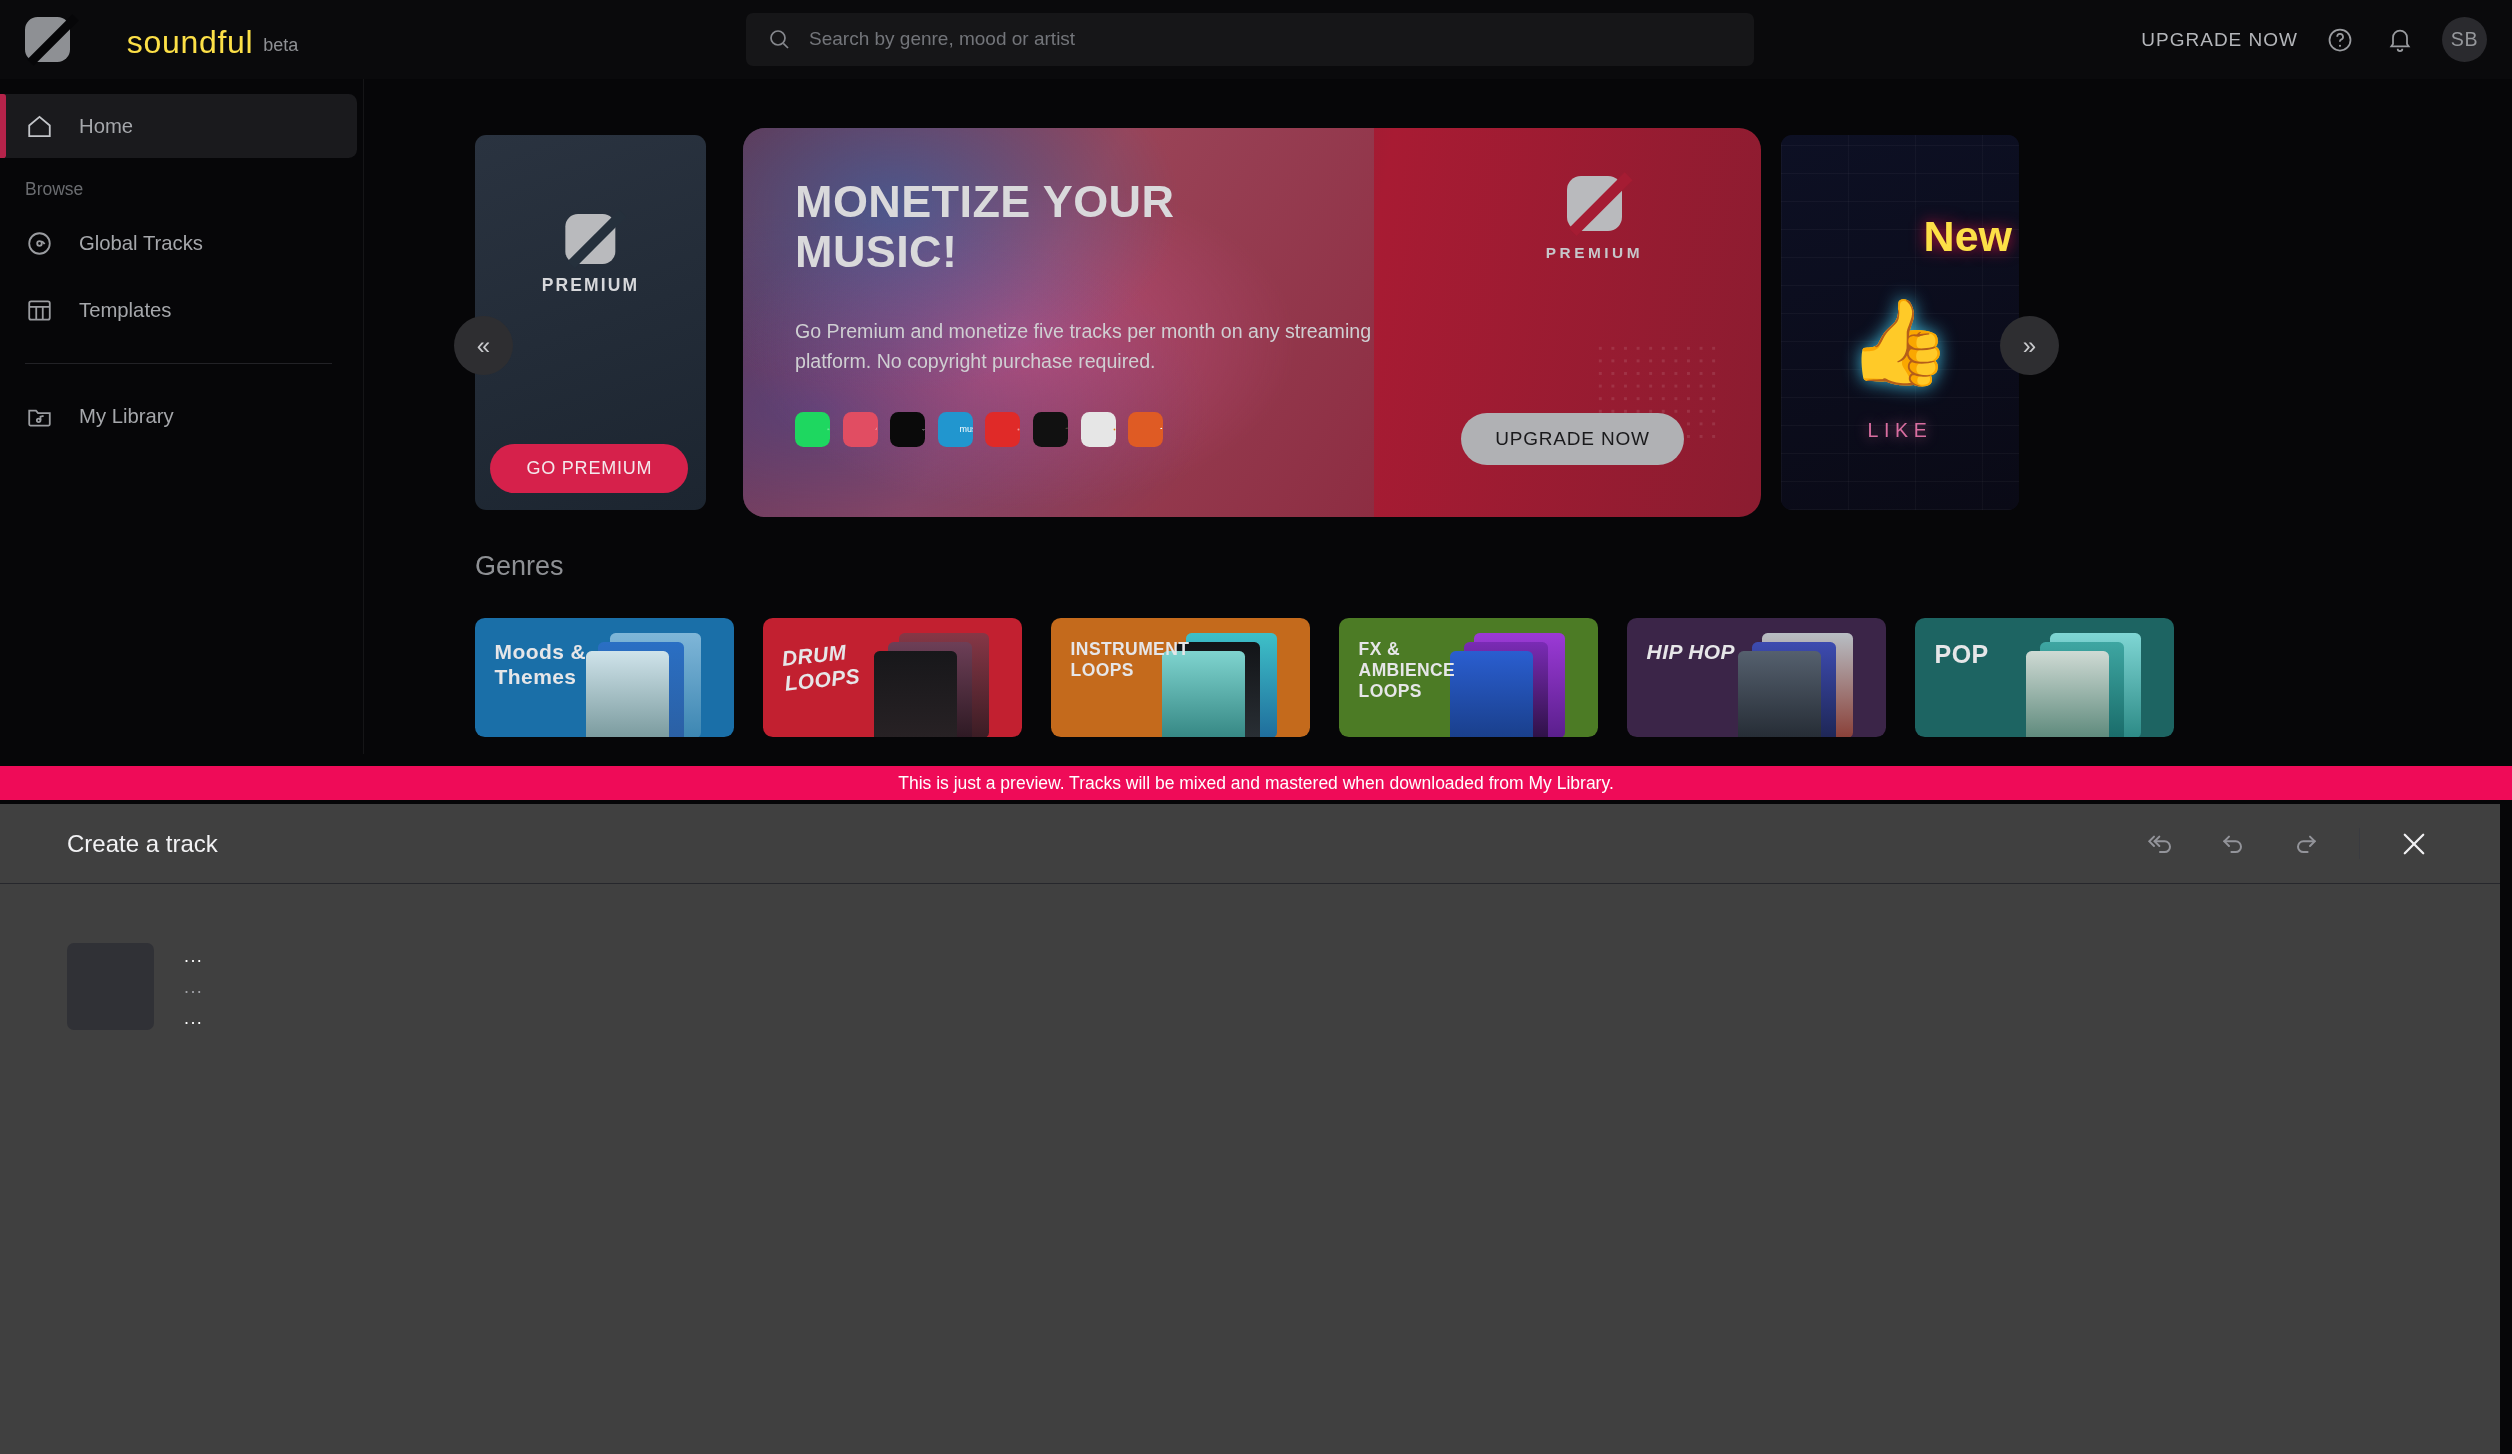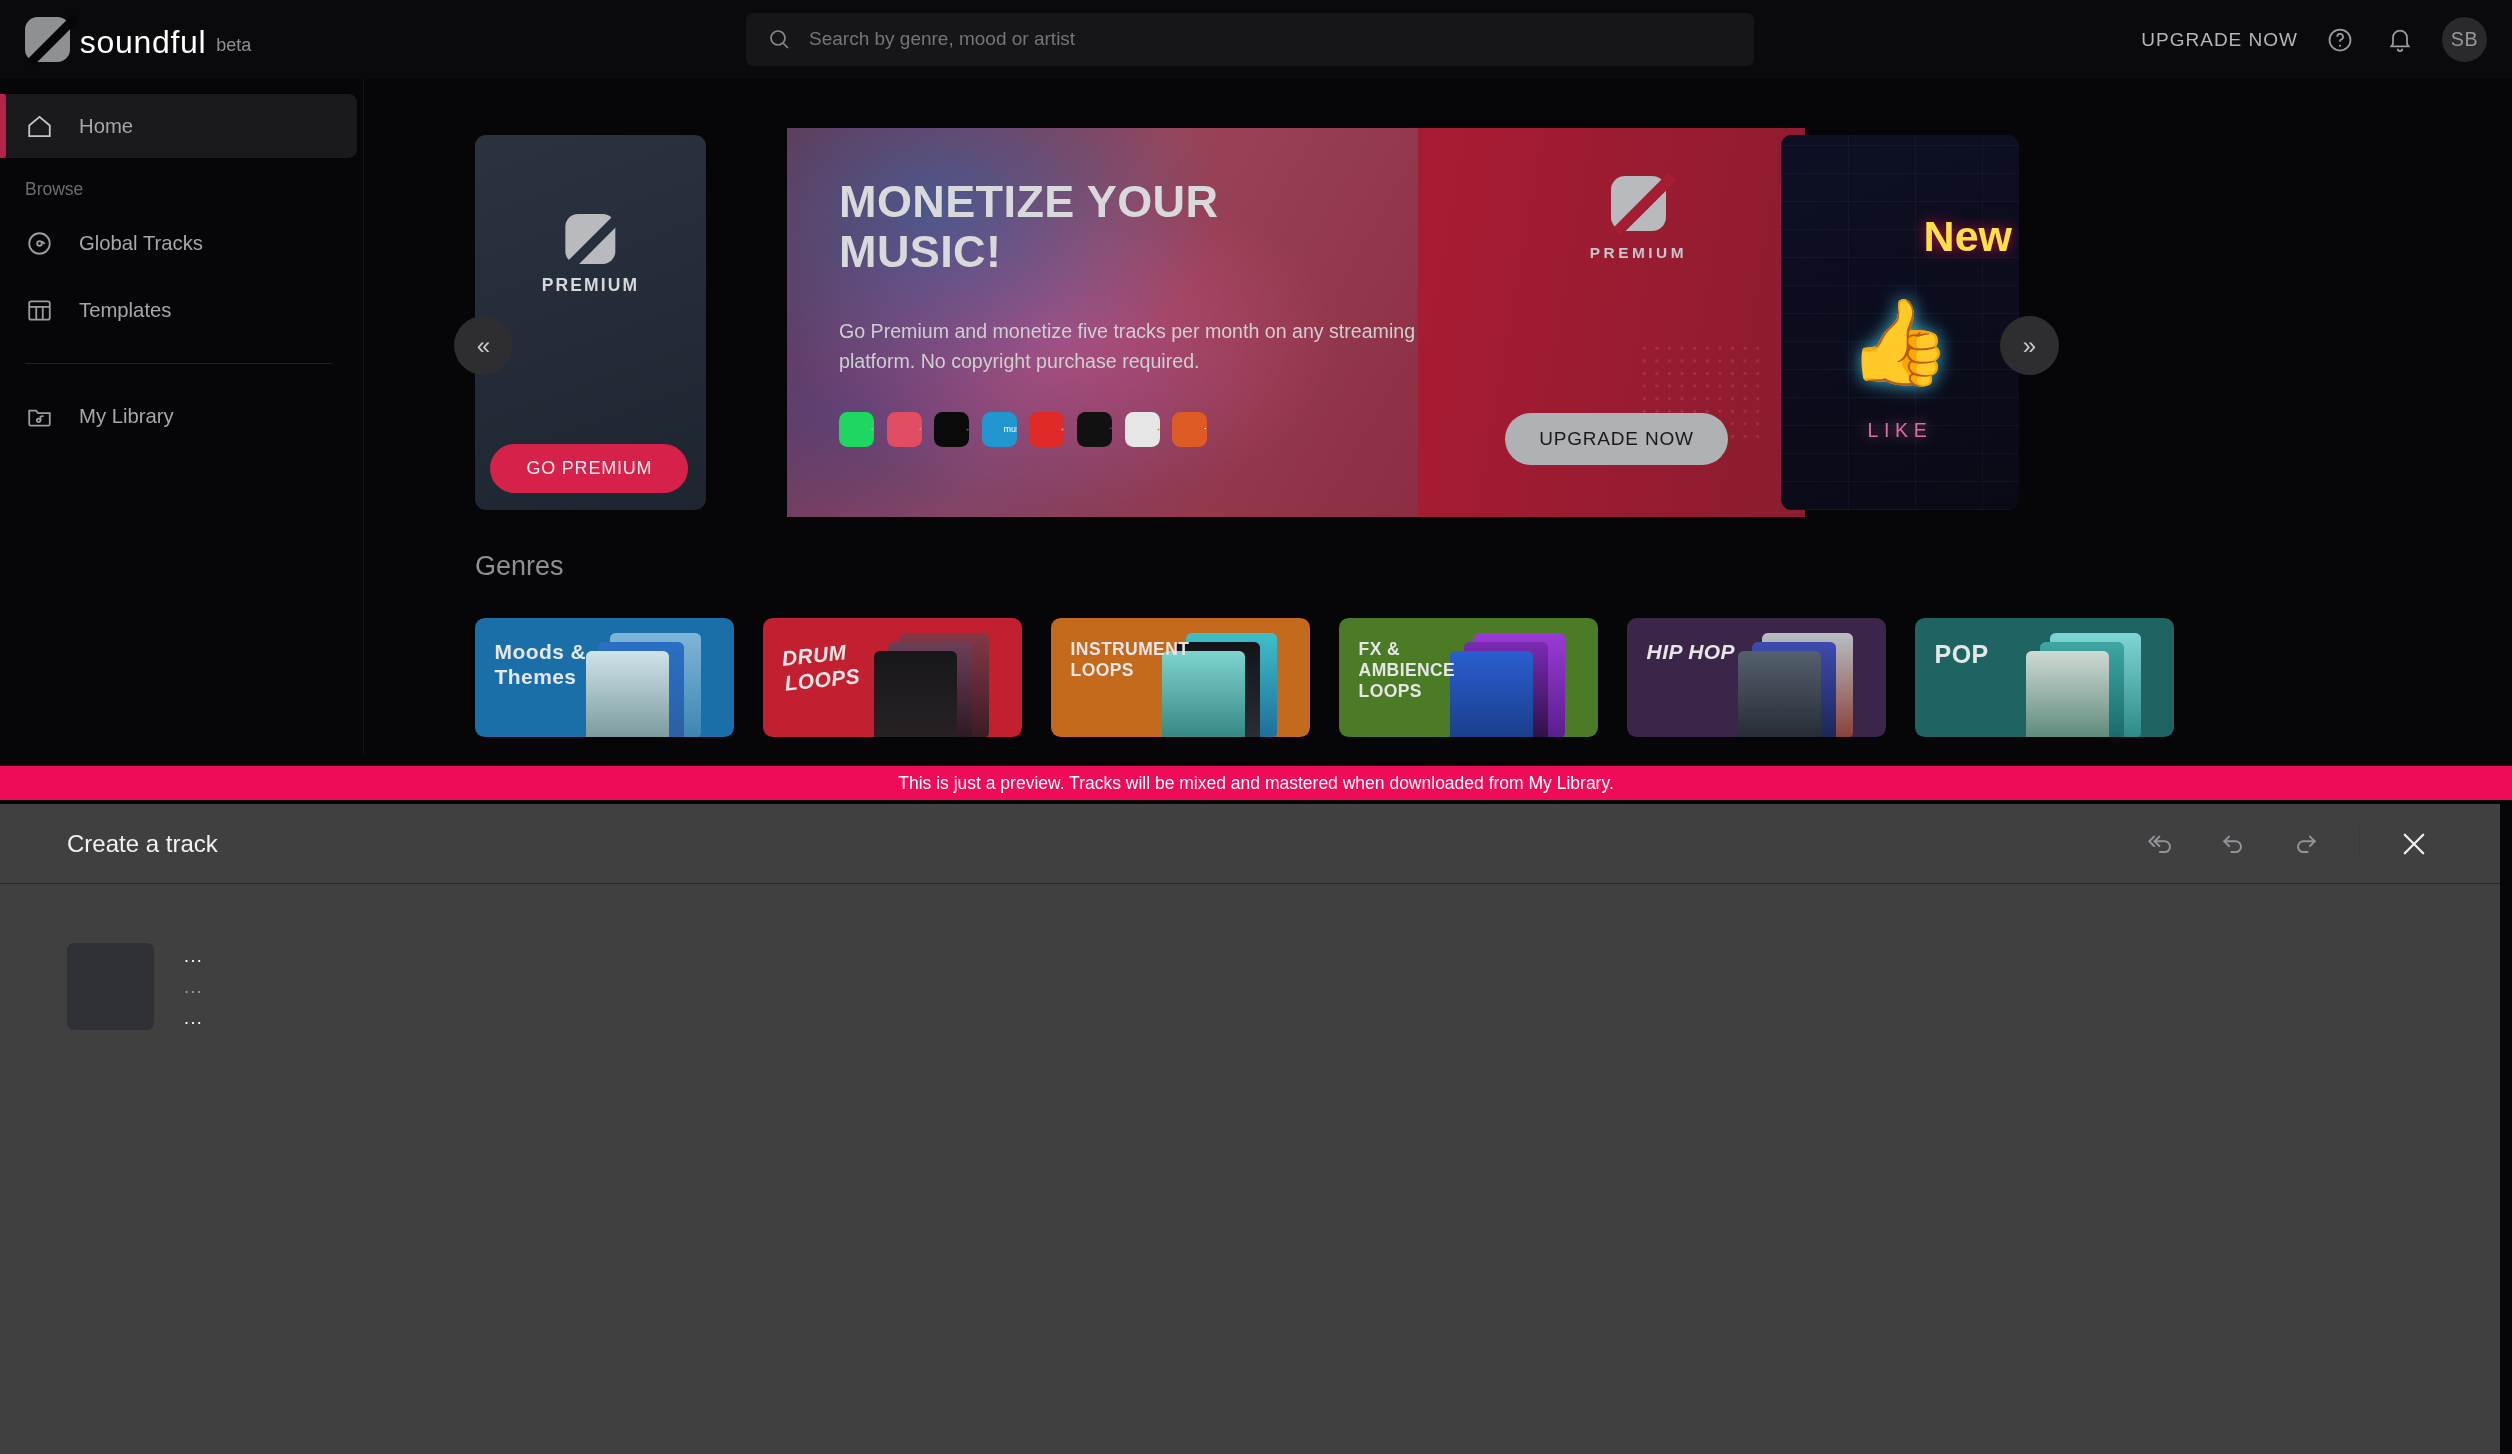--- a/index.html
+++ b/index.html
@@ -18,21 +18,21 @@
   }
   .brand { display: flex; align-items: flex-end; gap: 9.8px; margin-left: 25px; width: 336px; }
   .logo-mark { width: 45px; height: 45px; position: relative; }
   .logo-mark .sq {
     position: absolute; inset: 0; background: #8e9094; border-radius: 12.6px;
   }
   .logo-mark .slash {
     position: absolute; left: -4.2px; top: 50%; width: 64px; height: 9px;
     background: #060608; transform: translateY(-50%) rotate(-45deg);
   }
-  .logo-word { font-size: 32px; letter-spacing: 0.7px; color: #ffffff; font-weight: 400; margin-bottom: 1.4px;}
+  .logo-word { font-size: 32px; letter-spacing: 0.7px; color: #fde047; font-weight: 400; margin-bottom: 1.4px; margin-left: 47px;}
   .logo-beta { font-size: 18px; color: #8e9094; margin-bottom: 5.6px; }
 
   .searchwrap {
     position: absolute; left: 746px; top: 12.6px; width: 1008px; height: 53px;
     background: #161618; border-radius: 7px; display: flex; align-items: center; gap: 18px;
     padding: 0 21px;
   }
   .searchwrap svg { flex: 0 0 auto; }
   .search-input {
     flex: 1; background: transparent; border: 0; outline: none;
@@ -72,23 +72,22 @@
 
   .carousel { position: relative; height: 389px; margin-top: 49px; }
   .side-card {
     position: absolute; top: 7px; height: 375px; border-radius: 11.2px; overflow: hidden;
   }
   .side-left { left: 111px; width: 231px; background: linear-gradient(160deg,#2a3340,#1c2530); }
   .side-right { left: 1417px; width: 238px; background: #0b0b18; }
 
   .hero {
     position: absolute; left: 379px; top: 0; width: 1018px; height: 389px;
-    border-radius: 0; overflow: hidden;
+    border-radius: 22px; overflow: hidden;
     background: linear-gradient(100deg,#3b2a3e 0%,#6e2433 32%,#a81b33 60%,#8b1c30 100%);
-    margin-left: 44px;
   }
   .hero-face {
     position: absolute; left: 0; top: 0; width: 62%; height: 100%;
     background:
       radial-gradient(ellipse at 24% 20%, rgba(30,110,190,.55) 0%, rgba(30,110,190,0) 42%),
       radial-gradient(ellipse at 44% 55%, rgba(215,90,160,.45) 0%, rgba(215,90,160,0) 55%),
       radial-gradient(ellipse at 12% 72%, rgba(40,70,160,.45) 0%, rgba(40,70,160,0) 50%),
       linear-gradient(120deg,#6a3348 0%,#9a4458 45%,#8d2d42 100%);
     filter: blur(0.4px);
   }

